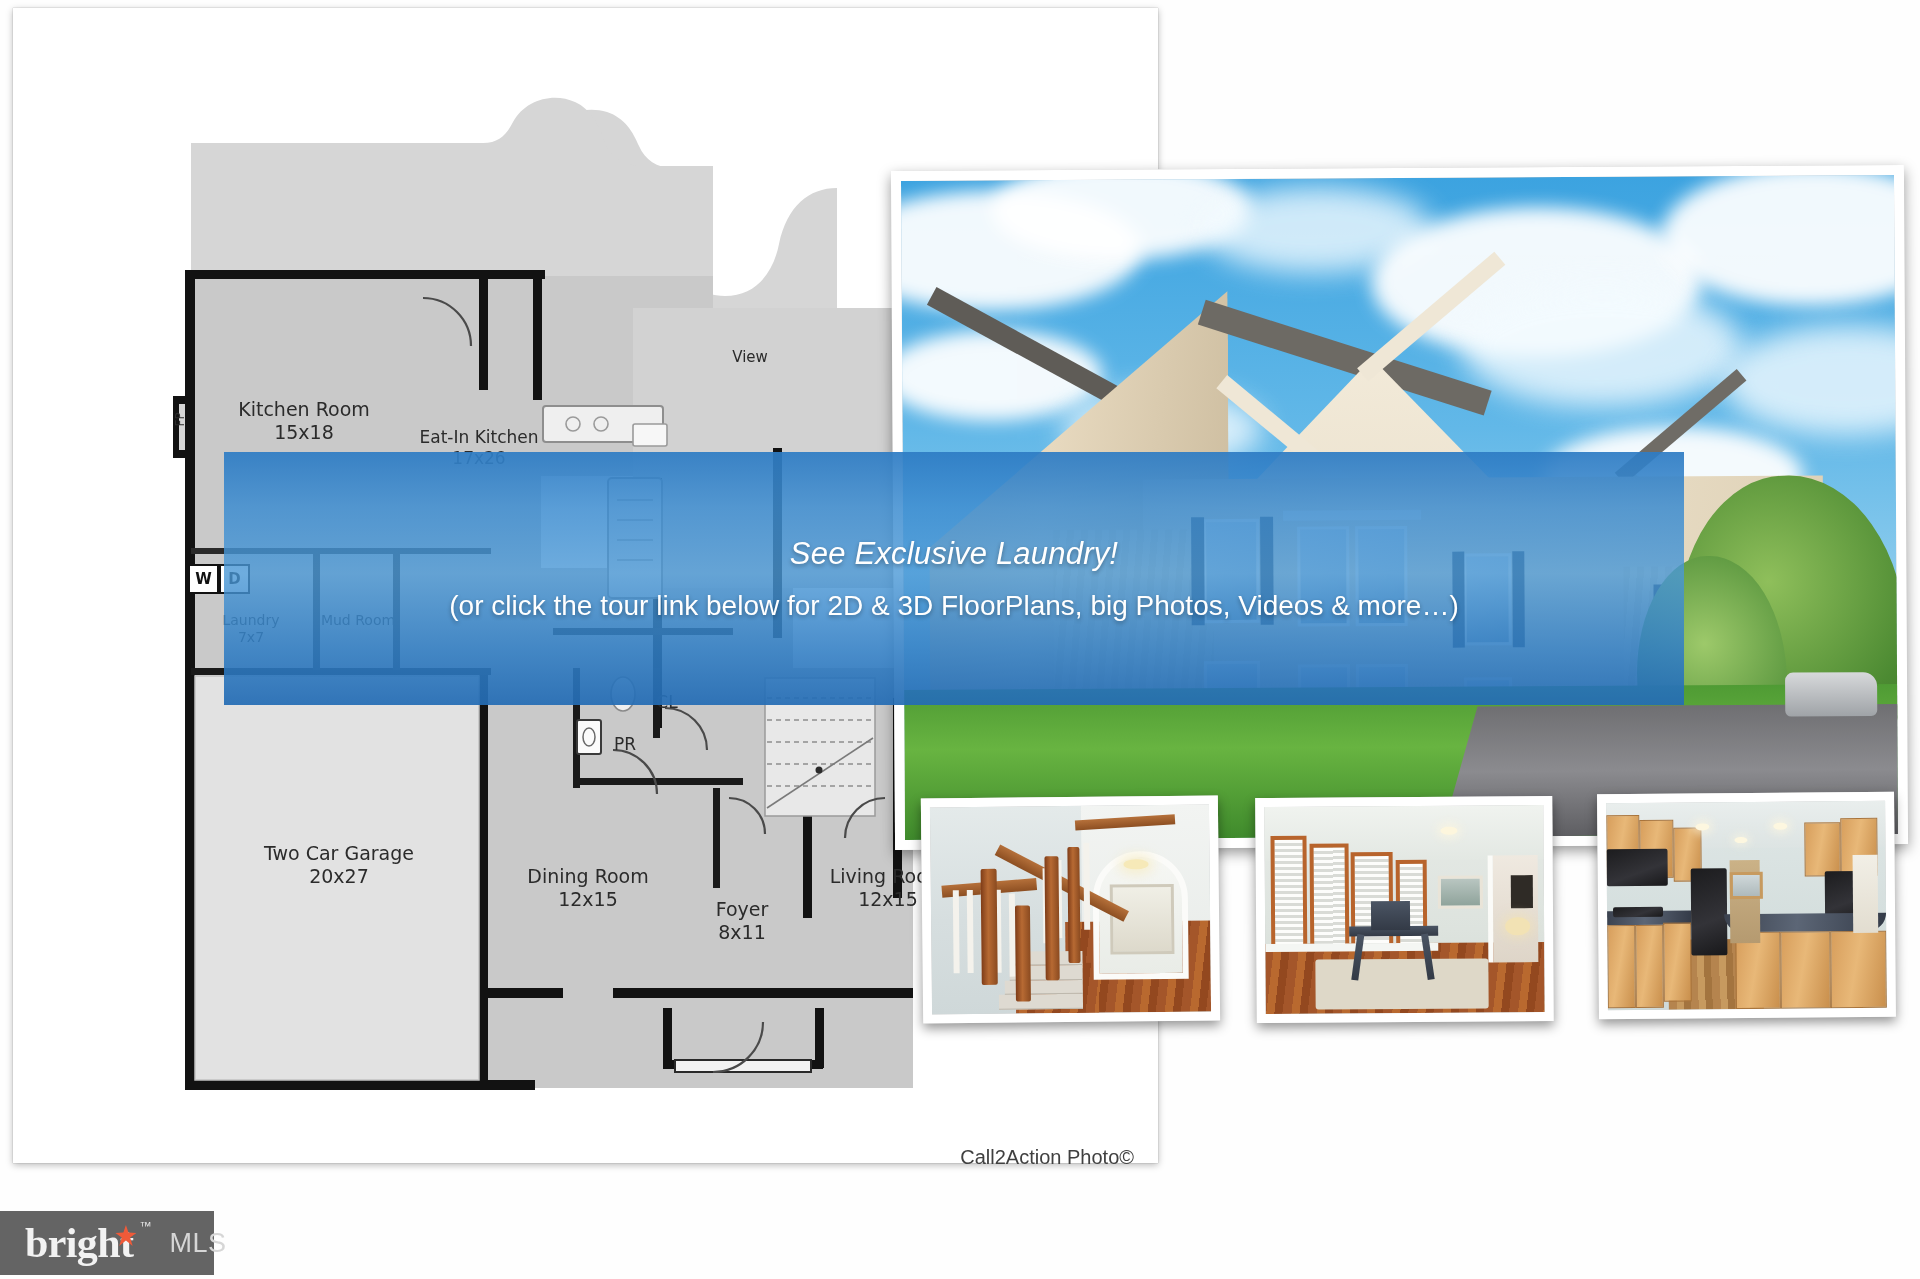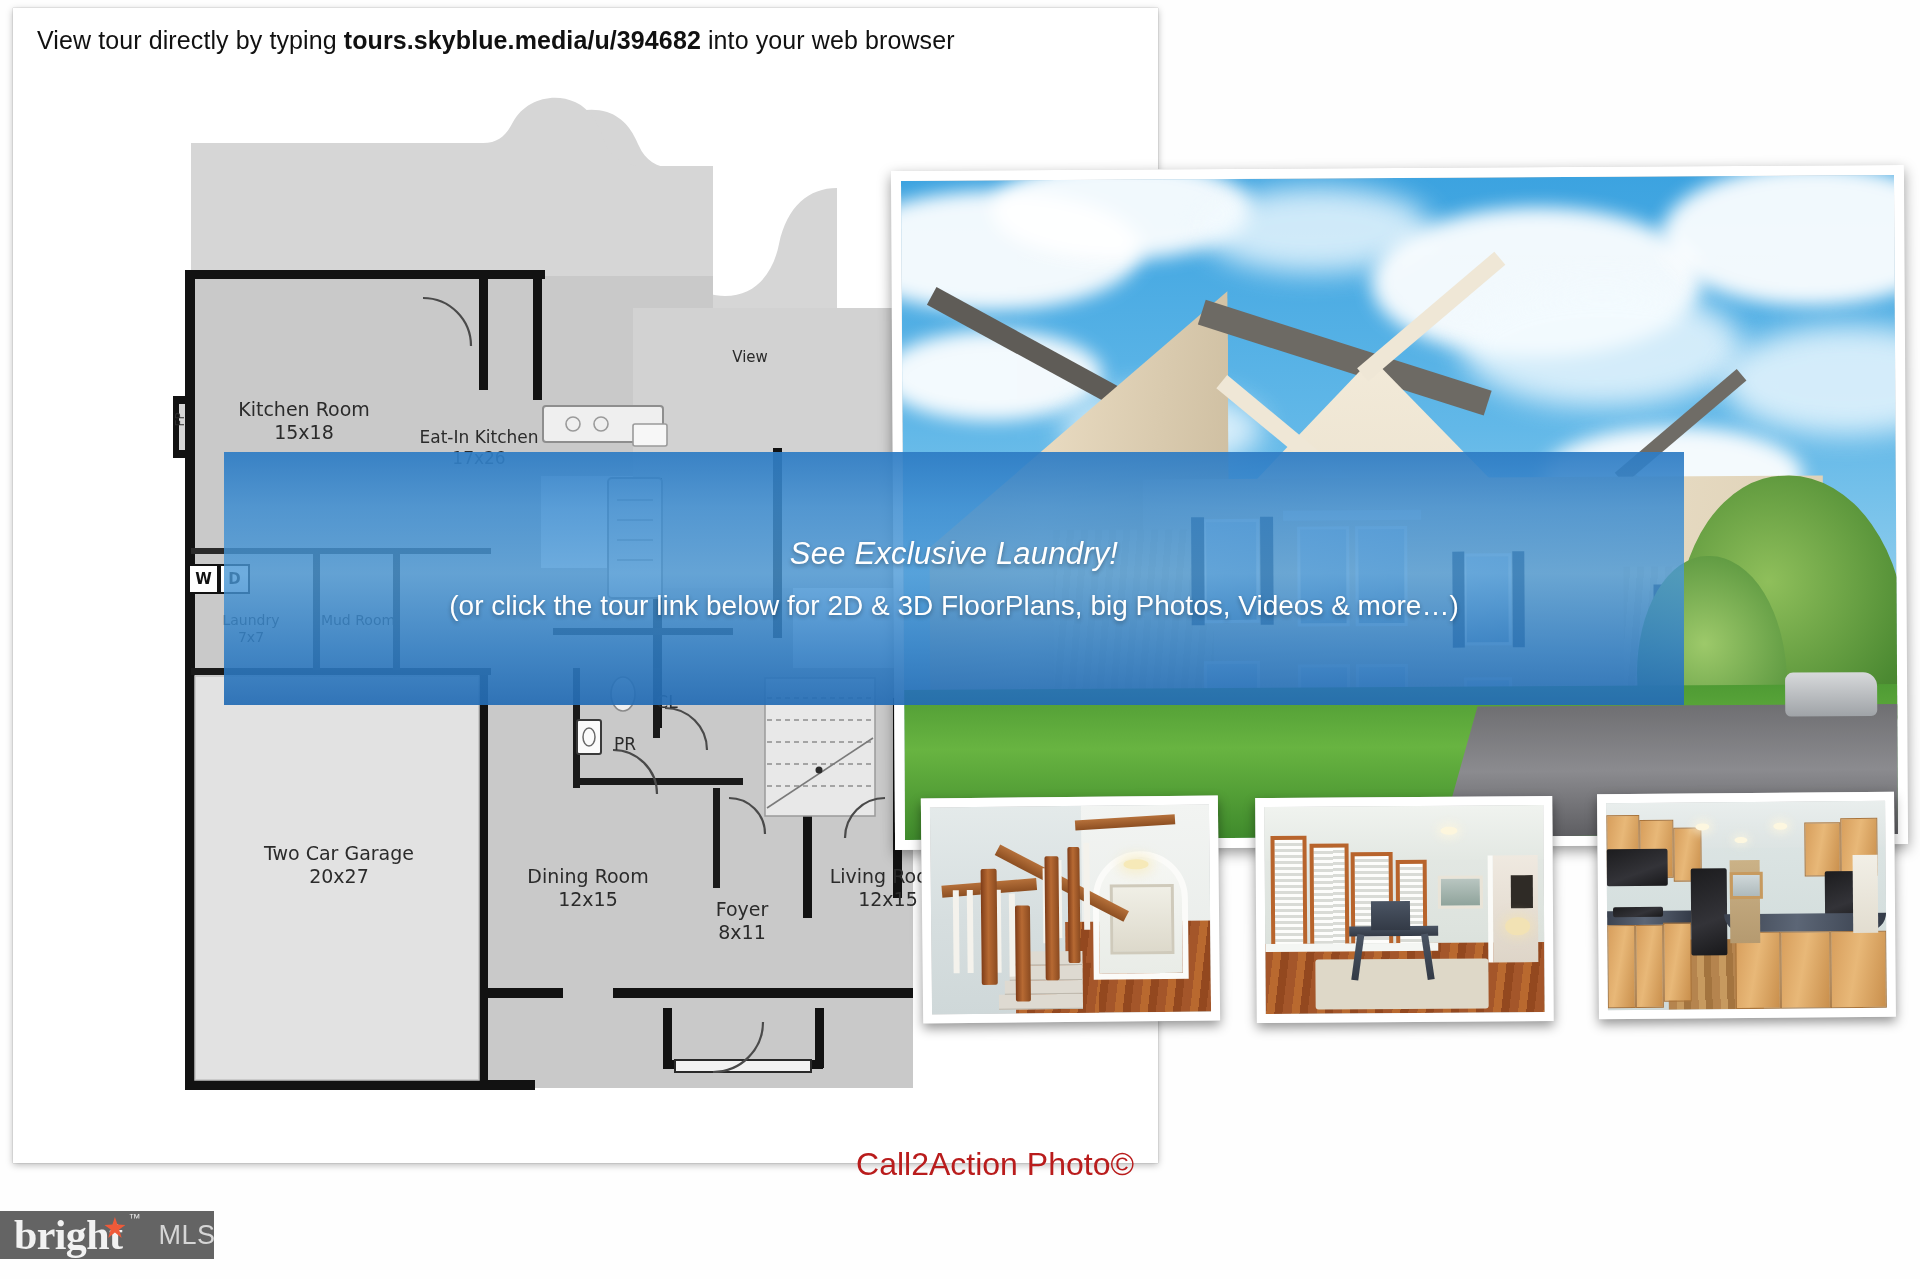--- a/index.html
+++ b/index.html
@@ -146,27 +146,27 @@
     font-size: 31px; font-style: italic; font-weight: 400;
     margin-bottom: 8px; letter-spacing: .2px;
   }
   .cta-main { font-size: 54px; font-weight: 400; line-height: 1.06; white-space: nowrap; }
   .cta-main b { font-weight: 700; }
   .cta-sub { font-size: 28px; font-weight: 400; margin-top: 10px; white-space: nowrap; }
 
   
   .credit {
     position: absolute; right: 24px; top: 1138px;
-    font-size: 32px; color: #b91c1c; white-space: nowrap;
+    font-size: 20px; color: #404040; white-space: nowrap;
   }
 
   
   .mls-logo {
-    position: absolute; left: 0; top: 1211px; width: 214px; height: 48px;
-    background: #646464; display: flex; align-items: center;
+    position: absolute; left: 0; top: 1211px; width: 214px; height: 64px;
+    background: #646464; display: flex; align-items: center; padding-left: 11px;
   }
   .mls-bright {
     position: relative; margin-left: 14px;
     font-family: "Liberation Serif", serif; font-size: 42px; font-weight: 700;
     color: #f2f2f2; letter-spacing: -.6px; line-height: 1;
   }
   .mls-star {
     position: absolute; right: -3px; top: 3px; width: 21px; height: 21px;
     background: #ef5a39;
     clip-path: polygon(50% 0%,62% 36%,100% 38%,70% 60%,82% 100%,50% 74%,18% 100%,30% 60%,0% 38%,38% 36%);
@@ -181,23 +181,20 @@
     font-family: "Liberation Sans", sans-serif; letter-spacing: .5px;
   }
 </style>
 </head>
 <body>
 
 <div id="stage">
 
   <div class="paper">
 
-    <div class="header-line">
-      <span>View tour directly by typing </span><b>tours.skyblue.media/u/394682</b><span> into your web browser</span>
-    </div>
 
     <div class="fp-wrap">
       <svg class="fp-svg" width="1145" height="1155" viewBox="0 0 1145 1155">
 
         <path d="M178 135 L178 270 L510 270
                  C 530 270 540 250 545 228
                  C 552 196 572 178 600 178
                  C 630 178 648 200 654 230
                  C 662 268 684 288 712 288
                  C 742 288 760 266 766 236

